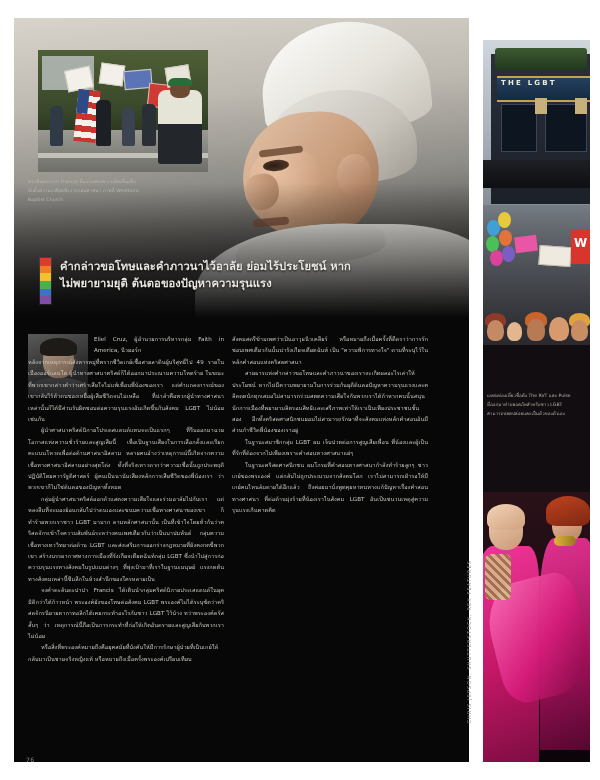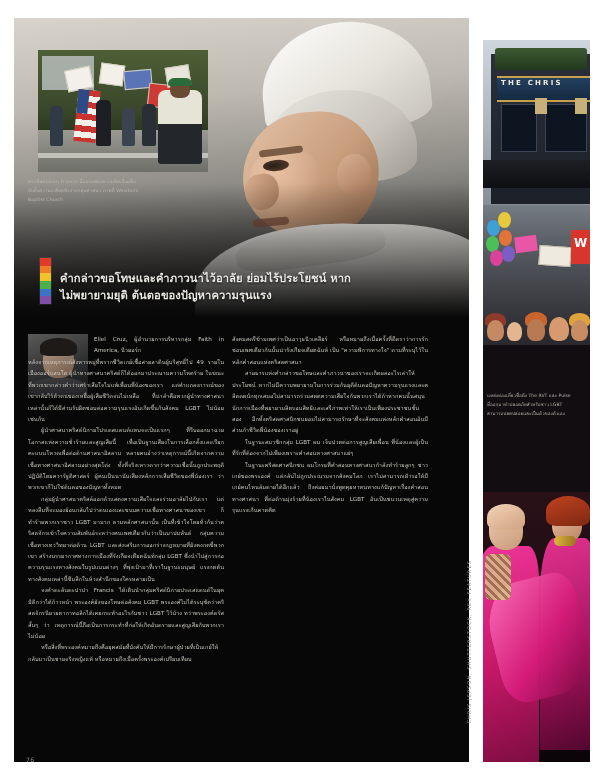--- a/index.html
+++ b/index.html
@@ -141,21 +141,21 @@
     background:#2b6b3a;border-radius:6px 6px 2px 2px;
   }
 
   
   .cap-left{
     position:absolute;left:28px;top:178px;width:118px;
     color:#b9b6ae;font-size:4.6px;line-height:1.95;letter-spacing:.02em;
   }
 
   
-  .headline-wrap{position:absolute;left:28px;top:258px;display:flex;gap:9px;align-items:flex-end;padding-left:12px;}
+  .headline-wrap{position:absolute;left:28px;top:258px;display:flex;gap:9px;align-items:flex-start;padding-left:12px;}
   .pride{
     width:11px;height:46px;display:flex;flex-direction:column;
     box-shadow:0 0 0 1px rgba(255,255,255,.08);
   }
   .pride i{display:block;flex:1;}
   .headline{
     color:#e9e7e1;font-size:11.2px;line-height:1.52;font-weight:700;
     letter-spacing:.005em;text-shadow:0 1px 2px rgba(0,0,0,.9);
     max-width:300px;
   }
@@ -407,21 +407,21 @@
     <p class="ind">ในฐานะคริสตศาสนิกชน ผมโกรธที่คำสอนทางศาสนากำลังทำร้ายลูกๆ ชาวเกย์ของพระองค์ แต่กลับไม่ถูกประณามจากสังคมโลก เราไม่สามารถเฝ้ารอให้มีเกย์คนไหนล้มตายได้อีกแล้ว ถึงค่อยมานั่งพูดคุยหาทนทางแก้ปัญหาเรื่องคำสอนทางศาสนา ที่ต่อต้านมุ่งร้ายที่น้องเราในสังคม LGBT อันเป็นชนวนเหตุสู่ความรุนแรงเกินคาดคิด</p>
   </div>
 
   <div class="strip">
 
     <div class="ph-top">
       <div class="sky"></div>
       <div class="facade"></div>
       <div class="planter"></div>
       <div class="fascia"></div>
-      <div class="pubname">THE CHRIS</div>
+      <div class="pubname">THE LGBT</div>
       <div class="win w1"></div>
       <div class="win w2"></div>
       <div class="corb c1"></div>
       <div class="corb c2"></div>
       <div class="awn"></div>
       <div class="crowd"></div>
       <div class="bal b1"></div>
       <div class="bal b2"></div>
       <div class="bal b3"></div>
       <div class="bal b4"></div>

